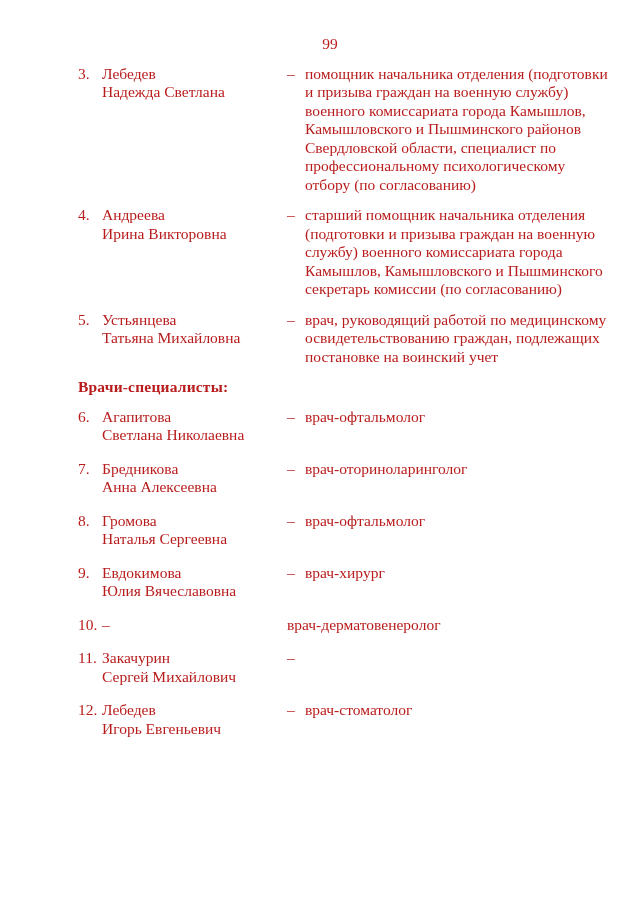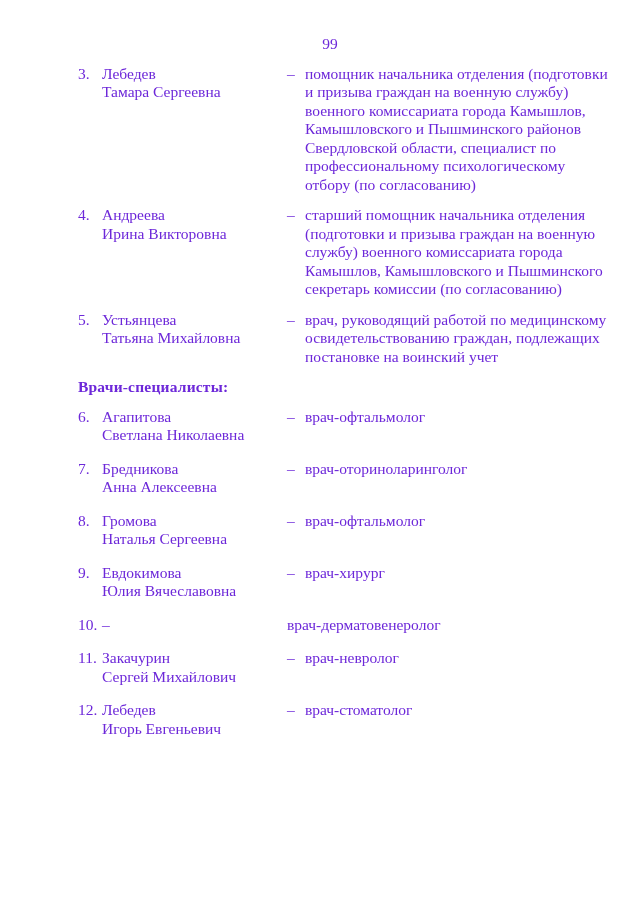--- a/index.html
+++ b/index.html
@@ -1,21 +1,21 @@
 <!DOCTYPE html>
 <html lang="ru"><head>
 <meta charset="utf-8">
 <style>
   * { margin: 0; padding: 0; box-sizing: border-box; }
   html, body { background: #ffffff; }
   .page {
     width: 640px;
     height: 905px;
     background: #ffffff;
-    color: #6d28d9;
+    color: #b91c1c;
     font-family: "Liberation Serif", "DejaVu Serif", serif;
     font-size: 15.5px;
     line-height: 18.5px;
     overflow: hidden;
     position: relative;
   }
   .page-number {
     padding-top: 35px;
     text-align: center;
     transform: translateX(10px);
@@ -45,21 +45,21 @@
 <div class="page">
 
   <div class="page-number">99</div>
 
   <div class="list members">
 
     <div class="entry">
       <div class="num">3.</div>
       <div class="name">
           <div>Лебедев</div>
-          <div>Тамара Сергеевна</div>
+          <div>Надежда Светлана</div>
         </div>
       <div class="dash">–</div>
       <div class="role">
           <div>помощник начальника отделения (подготовки</div>
           <div>и призыва граждан на военную службу)</div>
           <div>военного комиссариата города Камышлов,</div>
           <div>Камышловского и Пышминского районов</div>
           <div>Свердловской области, специалист по</div>
           <div>профессиональному психологическому</div>
           <div>отбору (по согласованию)</div>
@@ -158,23 +158,20 @@
         </div>
     </div>
 
     <div class="entry">
       <div class="num">11.</div>
       <div class="name">
           <div>Закачурин</div>
           <div>Сергей Михайлович</div>
         </div>
       <div class="dash">–</div>
-      <div class="role">
-          <div>врач-невролог</div>
-        </div>
     </div>
 
     <div class="entry">
       <div class="num">12.</div>
       <div class="name">
           <div>Лебедев</div>
           <div>Игорь Евгеньевич</div>
         </div>
       <div class="dash">–</div>
       <div class="role">

